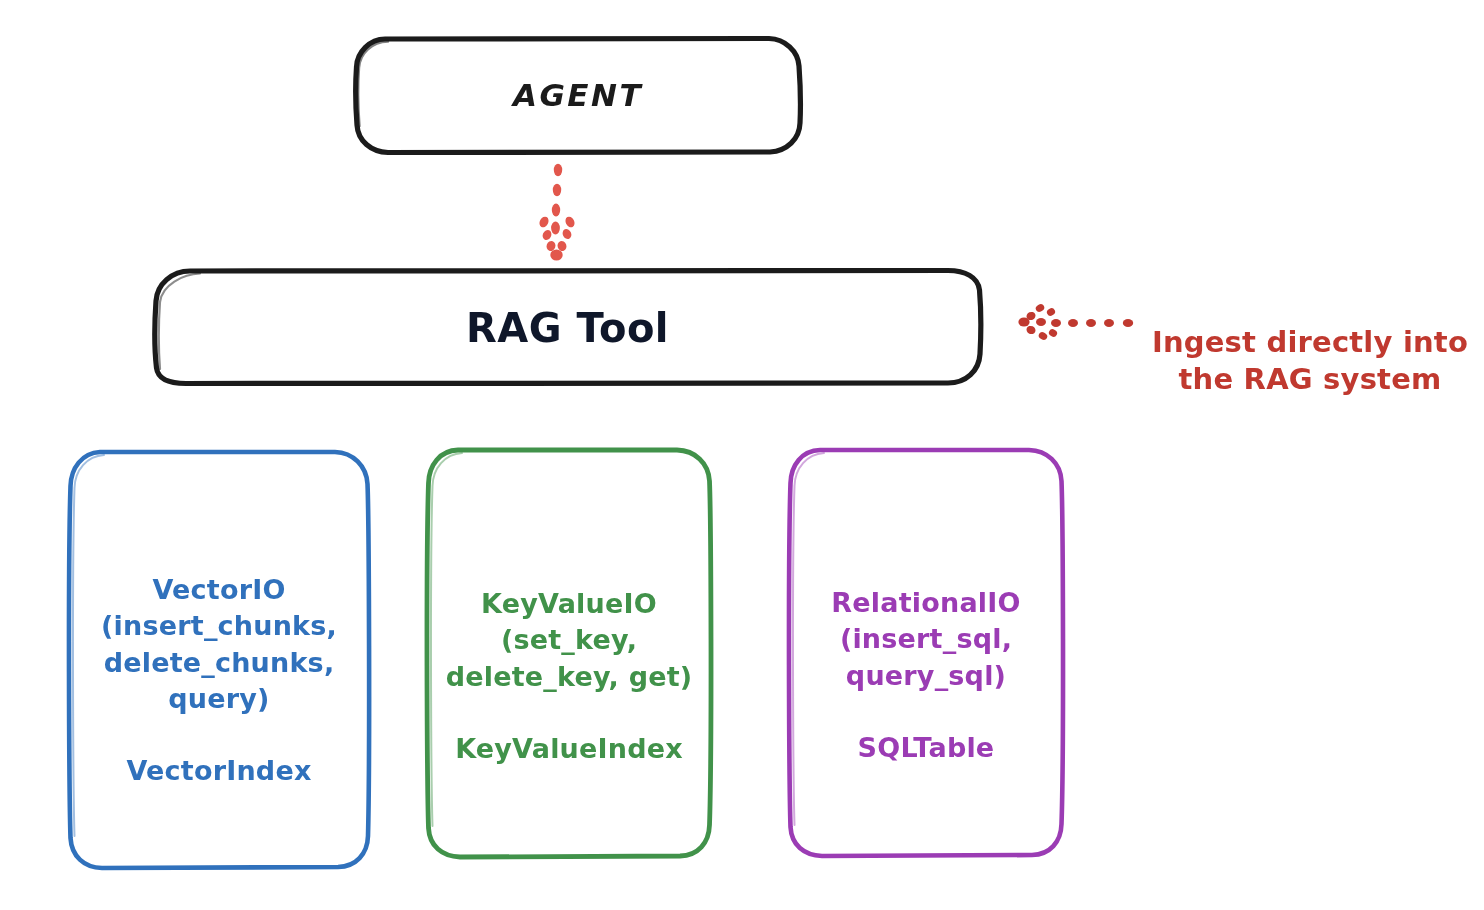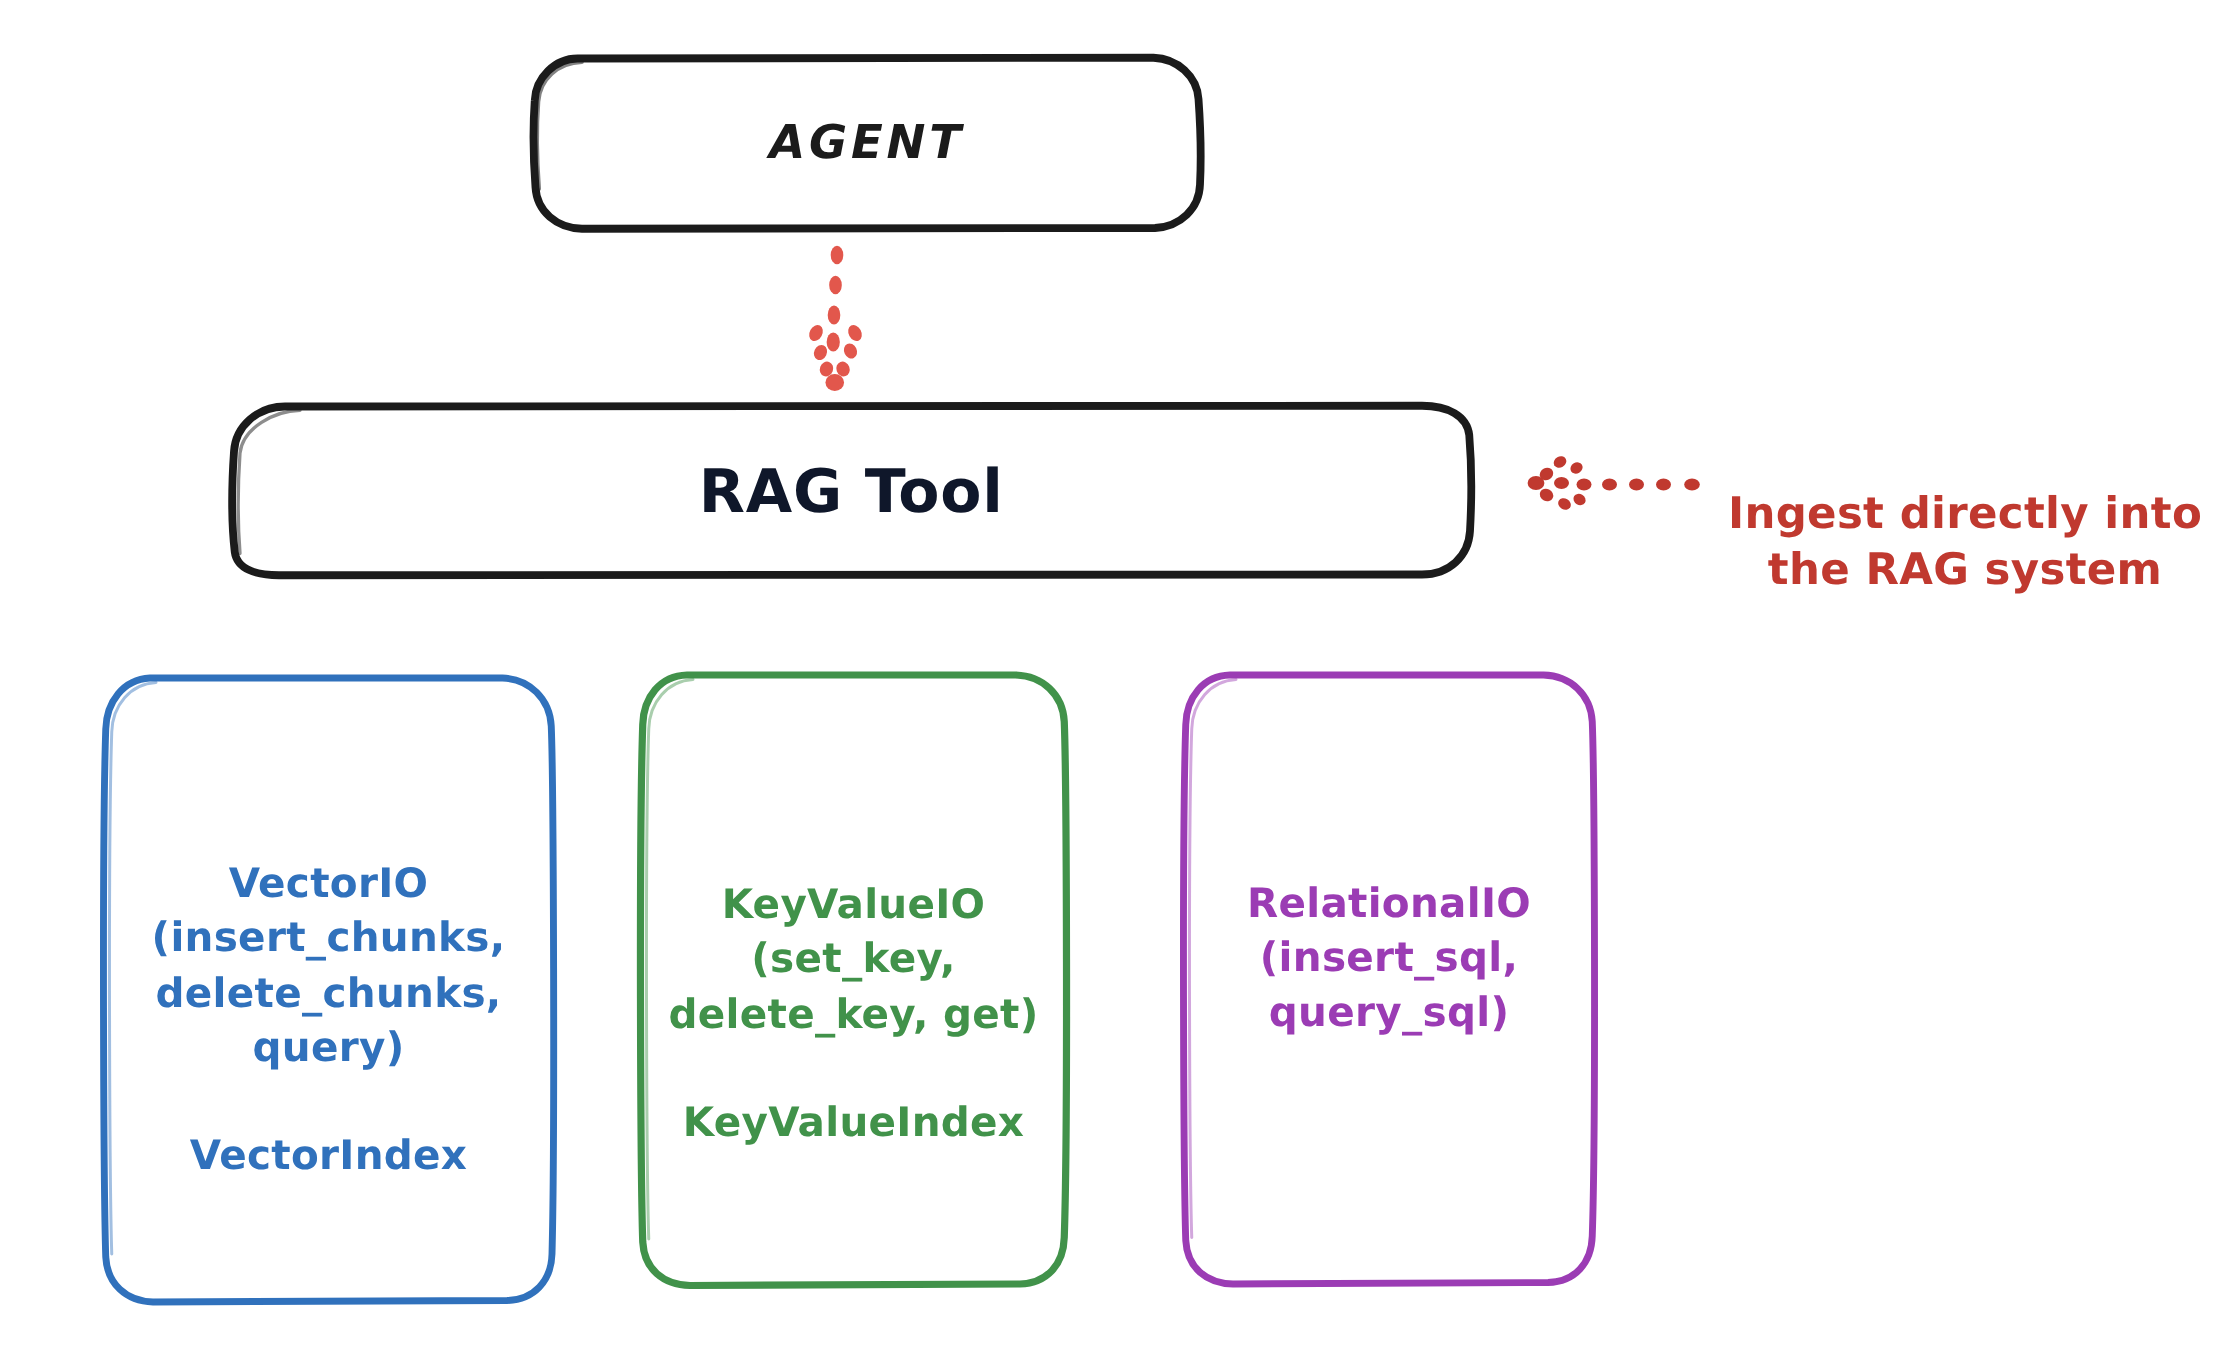--- a/index.html
+++ b/index.html
@@ -224,18 +224,19 @@
     <span>KeyValueIO
 (set_key,
 delete_key, get)</span>
     <span class="card-sub">KeyValueIndex</span>
   </div>
 
   <div class="card-label" id="relationalio-label">
     <span>RelationalIO
 (insert_sql,
 query_sql)</span>
+    <span class="card-sub">SQLTable</span>
   </div>
 
   <div id="annotation-text">Ingest directly into
 the RAG system</div>
 
 </div>
 
 </body></html>

